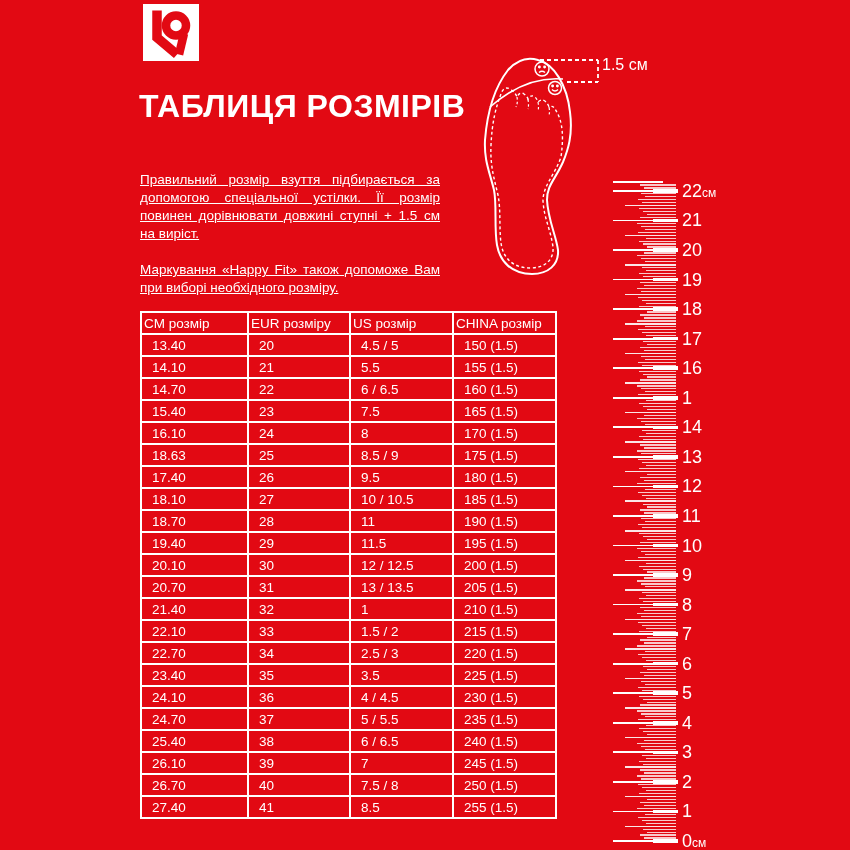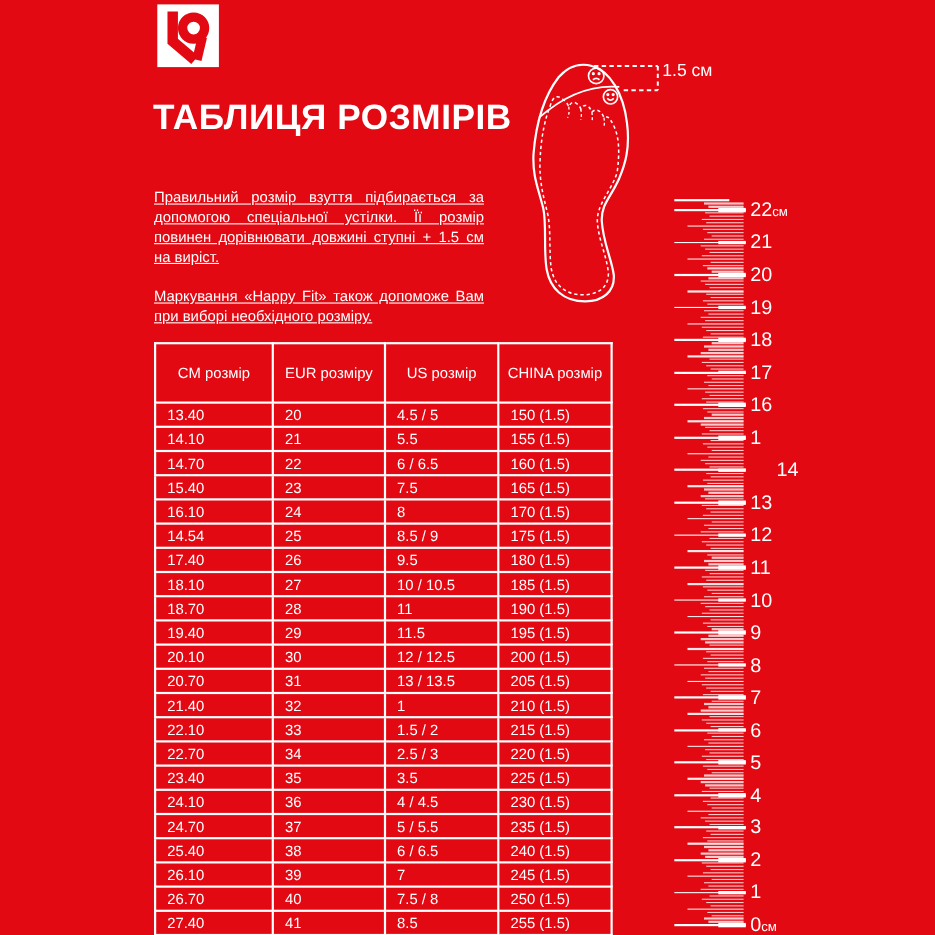--- a/index.html
+++ b/index.html
@@ -36,21 +36,21 @@
   
   table.size-table{
     position:absolute;left:140px;top:311px;
     border-collapse:collapse;table-layout:fixed;
   }
   .size-table th,.size-table td{
     border:2px solid #fff;
     font-size:13.5px;font-weight:normal;color:#fff;
     height:20px;overflow:hidden;white-space:nowrap;
   }
-  .size-table th{text-align:center;padding:16px 2px;}
+  .size-table th{text-align:left;padding:0 2px;}
   .size-table td{text-align:left;padding:0 2px 0 10px;}
   
   .ruler{position:absolute;left:610px;top:175px;width:130px;height:680px;}
   .tick{position:absolute;background:#fff;}
   .tick.mm{height:1.2px;opacity:.78;}
   .tick.half{height:1.5px;opacity:.9;}
   .tick.cm{height:1.8px;}
   .tick.cm-thick{height:3.6px;}
   .ruler-label{
     position:absolute;left:72px;transform:translateY(-52%);
@@ -177,21 +177,21 @@
         <td>7.5</td>
         <td>165 (1.5)</td>
       </tr>
       <tr>
         <td>16.10</td>
         <td>24</td>
         <td>8</td>
         <td>170 (1.5)</td>
       </tr>
       <tr>
-        <td>14.54</td>
+        <td>18.63</td>
         <td>25</td>
         <td>8.5 / 9</td>
         <td>175 (1.5)</td>
       </tr>
       <tr>
         <td>17.40</td>
         <td>26</td>
         <td>9.5</td>
         <td>180 (1.5)</td>
       </tr>
@@ -452,21 +452,21 @@
     <div class="tick mm" style="left: 27px; width: 39px; top: 275.34px;"></div>
     <div class="tick mm" style="left: 34px; width: 32px; top: 272.385px;"></div>
     <div class="tick mm" style="left: 30px; width: 36px; top: 269.43px;"></div>
     <div class="tick half" style="left: 15px; width: 51px; top: 266.375px;"></div>
     <div class="tick mm" style="left: 33px; width: 33px; top: 263.52px;"></div>
     <div class="tick mm" style="left: 29px; width: 37px; top: 260.565px;"></div>
     <div class="tick mm" style="left: 36px; width: 30px; top: 257.61px;"></div>
     <div class="tick mm" style="left: 32px; width: 34px; top: 254.655px;"></div>
     <div class="tick cm" style="left: 3px; width: 65px; top: 251.4px;"></div>
     <div class="tick cm-thick" style="left: 43px; width: 25px; top: 250.5px;"></div>
-    <div class="ruler-label" style="top: 252.3px; margin-left: 24px;">14</div>
+    <div class="ruler-label" style="top: 252.3px;">14</div>
     <div class="tick mm" style="left: 35px; width: 31px; top: 248.745px;"></div>
     <div class="tick mm" style="left: 31px; width: 35px; top: 245.79px;"></div>
     <div class="tick mm" style="left: 27px; width: 39px; top: 242.835px;"></div>
     <div class="tick mm" style="left: 34px; width: 32px; top: 239.88px;"></div>
     <div class="tick half" style="left: 15px; width: 51px; top: 236.825px;"></div>
     <div class="tick mm" style="left: 37px; width: 29px; top: 233.97px;"></div>
     <div class="tick mm" style="left: 33px; width: 33px; top: 231.015px;"></div>
     <div class="tick mm" style="left: 29px; width: 37px; top: 228.06px;"></div>
     <div class="tick mm" style="left: 36px; width: 30px; top: 225.105px;"></div>
     <div class="tick cm" style="left: 3px; width: 65px; top: 221.85px;"></div>

